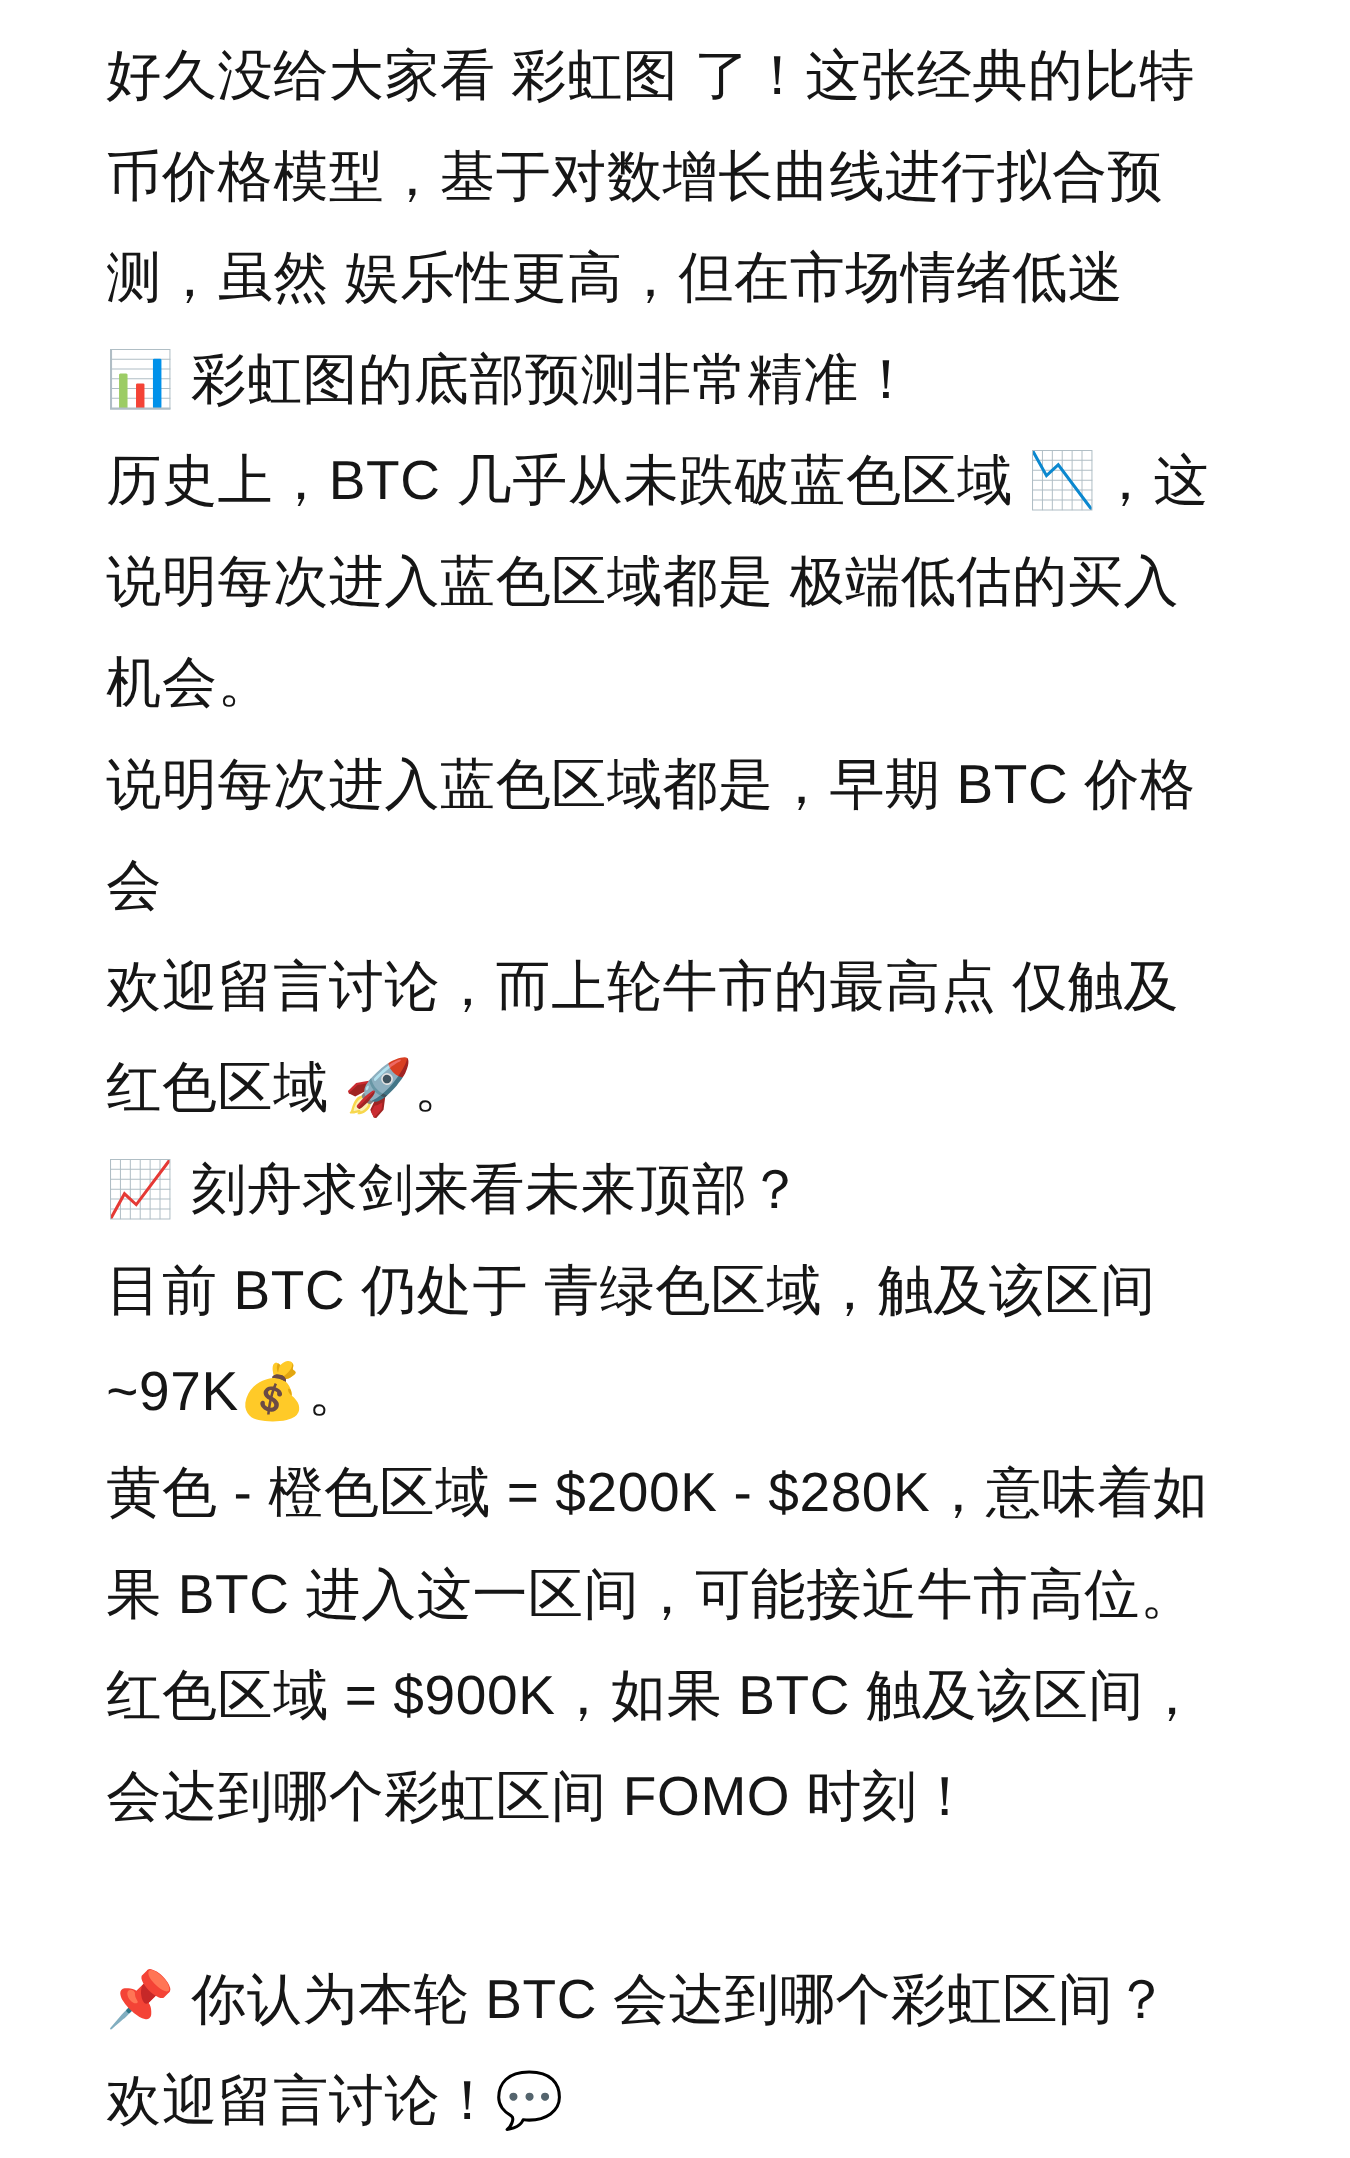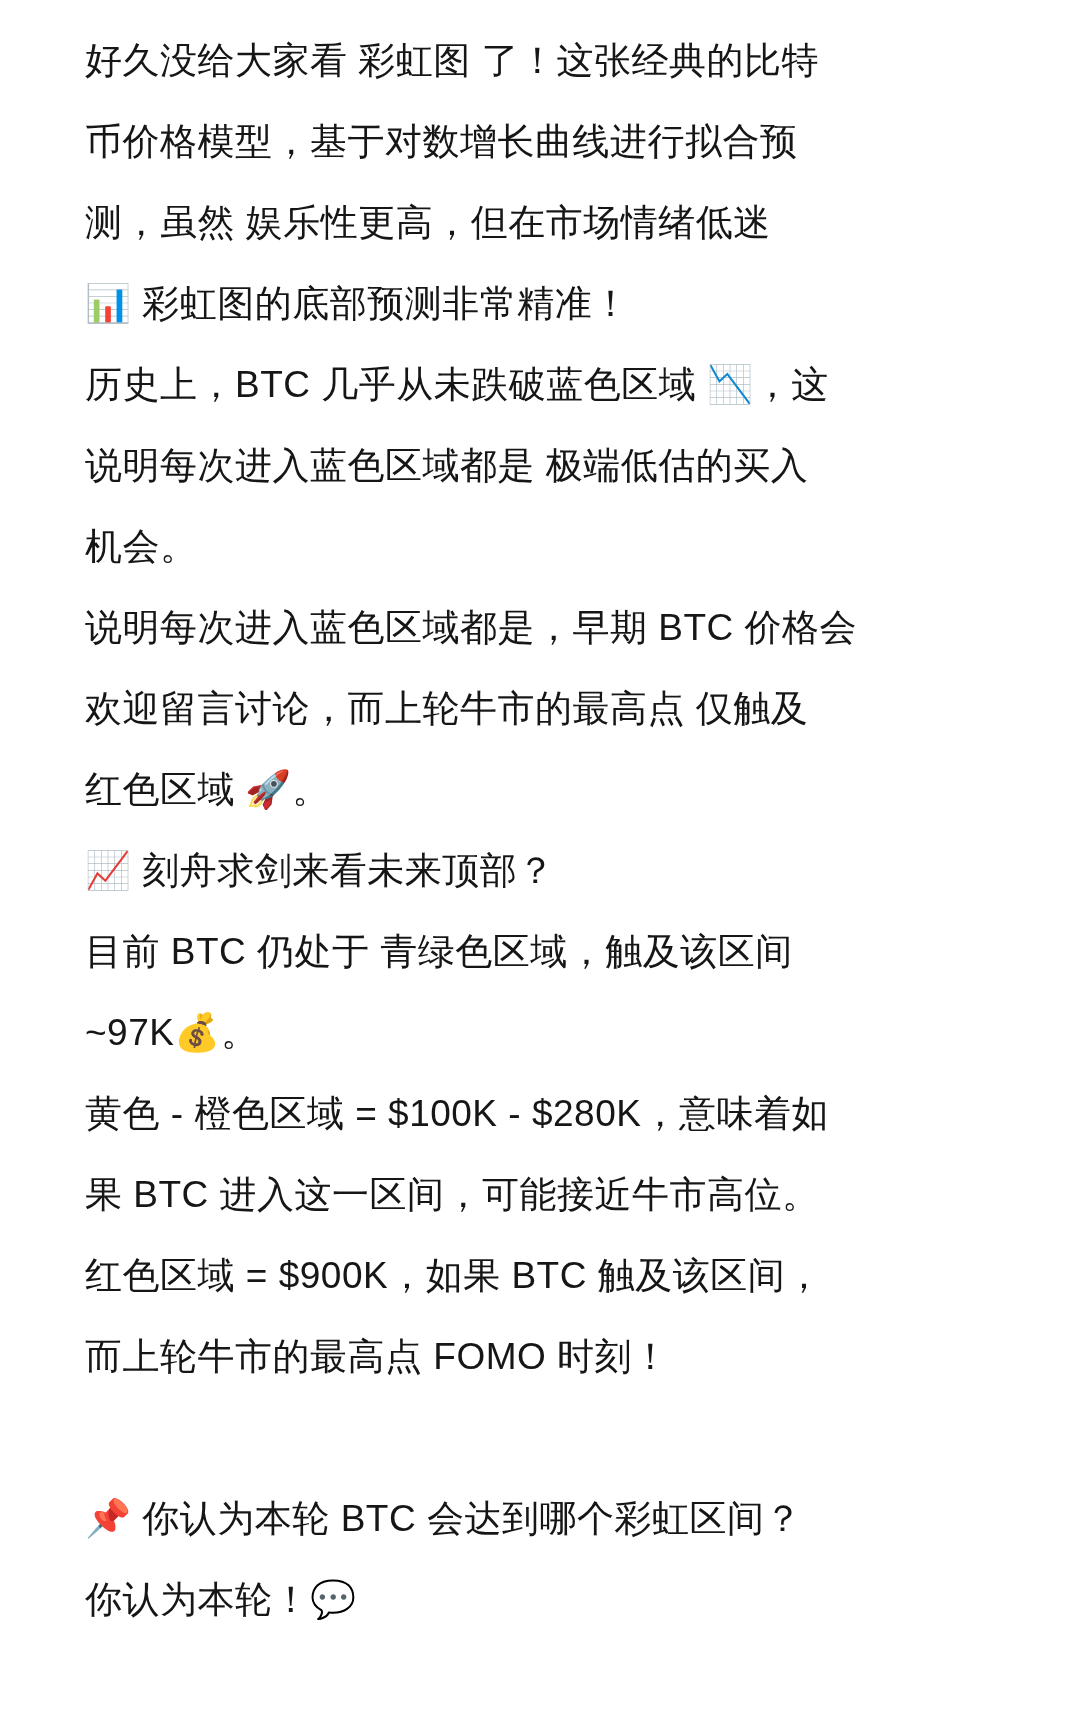--- a/index.html
+++ b/index.html
@@ -10,21 +10,21 @@
   body {
     width: 1080px;
     height: 1726px;
     overflow: hidden;
   }
   .post-body {
     box-sizing: border-box;
     width: 1080px;
     padding: 20px 86px 0 85px;
     font-family: "Liberation Sans", "DejaVu Sans", sans-serif;
-    font-size: 37px;
+    font-size: 44px;
     font-weight: 400;
     line-height: 81px;
     color: #161616;
     letter-spacing: 0.5px;
   }
   .text-line {
     min-height: 81px;
     white-space: pre-wrap;
   }
 </style>
@@ -38,20 +38,20 @@
   <div class="text-line">📊 彩虹图的底部预测非常精准！</div>
   <div class="text-line">历史上，BTC 几乎从未跌破蓝色区域 📉，这</div>
   <div class="text-line">说明每次进入蓝色区域都是 极端低估的买入</div>
   <div class="text-line">机会。</div>
   <div class="text-line">说明每次进入蓝色区域都是，早期 BTC 价格会</div>
   <div class="text-line">欢迎留言讨论，而上轮牛市的最高点 仅触及</div>
   <div class="text-line">红色区域 🚀。</div>
   <div class="text-line">📈 刻舟求剑来看未来顶部？</div>
   <div class="text-line">目前 BTC 仍处于 青绿色区域，触及该区间</div>
   <div class="text-line">~97K💰。</div>
-  <div class="text-line">黄色 - 橙色区域 = $100K - $280K，意味着如</div>
+  <div class="text-line">黄色 - 橙色区域 = $200K - $280K，意味着如</div>
   <div class="text-line">果 BTC 进入这一区间，可能接近牛市高位。</div>
   <div class="text-line">红色区域 = $900K，如果 BTC 触及该区间，</div>
-  <div class="text-line">而上轮牛市的最高点 FOMO 时刻！</div>
+  <div class="text-line">会达到哪个彩虹区间 FOMO 时刻！</div>
   <div class="text-line"></div>
   <div class="text-line">📌 你认为本轮 BTC 会达到哪个彩虹区间？</div>
-  <div class="text-line">你认为本轮！💬</div>
+  <div class="text-line">欢迎留言讨论！💬</div>
 </div>
 
 </body></html>

